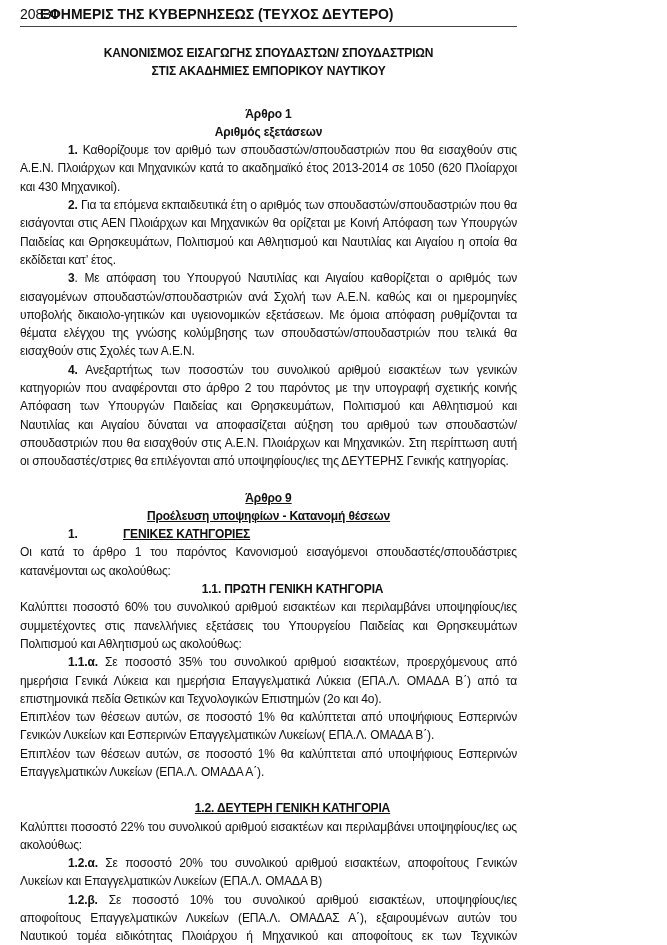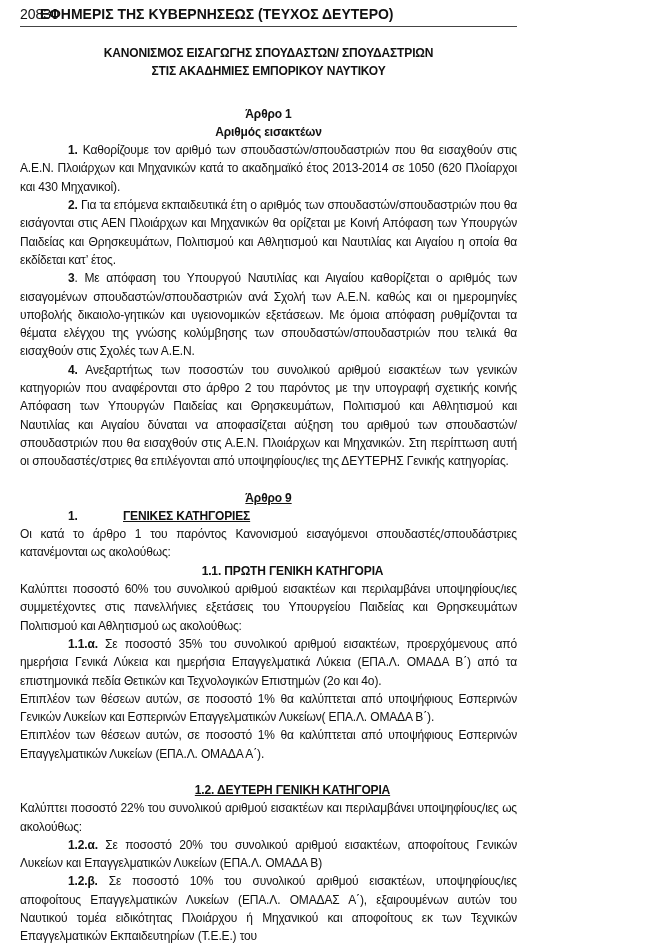--- a/index.html
+++ b/index.html
@@ -30,29 +30,30 @@
     <span class="pg">20830</span>
     <span class="title">ΕΦΗΜΕΡΙΣ ΤΗΣ ΚΥΒΕΡΝΗΣΕΩΣ (ΤΕΥΧΟΣ ΔΕΥΤΕΡΟ)</span>
   </div>
 
   <div class="content">
     <div class="c">ΚΑΝΟΝΙΣΜΟΣ ΕΙΣΑΓΩΓΗΣ ΣΠΟΥΔΑΣΤΩΝ/ ΣΠΟΥΔΑΣΤΡΙΩΝ</div>
     <div class="c">ΣΤΙΣ ΑΚΑΔΗΜΙΕΣ ΕΜΠΟΡΙΚΟΥ ΝΑΥΤΙΚΟΥ</div>
     <div class="gap2"></div>
 
     <div class="c">Άρθρο 1</div>
-    <div class="c">Αριθμός εισακτέων</div>
+    <div class="c">Αριθμός εξετάσεων</div>
 
     <p class="ind"><b>1.</b><span> Καθορίζουμε τον αριθμό των σπουδαστών/σπουδαστριών που θα εισαχθούν στις Α.Ε.Ν. Πλοιάρχων και Μηχανικών κατά το ακαδημαϊκό έτος 2013-2014 σε 1050 (620 Πλοίαρχοι και 430 Μηχανικοί).</span></p>
     <p class="ind"><b>2.</b><span> Για τα επόμενα εκπαιδευτικά έτη ο αριθμός των σπουδαστών/σπουδαστριών που θα εισάγονται στις ΑΕΝ Πλοιάρχων και Μηχανικών θα ορίζεται με Κοινή Απόφαση των Υπουργών Παιδείας και Θρησκευμάτων, Πολιτισμού και Αθλητισμού και Ναυτιλίας και Αιγαίου η οποία θα εκδίδεται κατ’ έτος.</span></p>
     <p class="ind"><b>3</b><span>. Με απόφαση του Υπουργού Ναυτιλίας και Αιγαίου καθορίζεται ο αριθμός των εισαγομένων σπουδαστών/σπουδαστριών ανά Σχολή των Α.Ε.Ν. καθώς και οι ημερομηνίες υποβολής δικαιολο-γητικών και υγειονομικών εξετάσεων. Με όμοια απόφαση ρυθμίζονται τα θέματα ελέγχου της γνώσης κολύμβησης των σπουδαστών/σπουδαστριών που τελικά θα εισαχθούν στις Σχολές των Α.Ε.Ν.</span></p>
     <p class="ind"><b>4.</b><span> Ανεξαρτήτως των ποσοστών του συνολικού αριθμού εισακτέων των γενικών κατηγοριών που αναφέρονται στο άρθρο 2 του παρόντος με την υπογραφή σχετικής κοινής Απόφαση των Υπουργών Παιδείας και Θρησκευμάτων, Πολιτισμού και Αθλητισμού και Ναυτιλίας και Αιγαίου δύναται να αποφασίζεται αύξηση του αριθμού των σπουδαστών/ σπουδαστριών που θα εισαχθούν στις Α.Ε.Ν. Πλοιάρχων και Μηχανικών. Στη περίπτωση αυτή  οι σπουδαστές/στριες θα επιλέγονται από υποψηφίους/ιες της ΔΕΥΤΕΡΗΣ Γενικής κατηγορίας.</span></p>
 
     <div class="gap"></div>
     <div class="c u">Άρθρο 9</div>
+    <div class="c u">Προέλευση υποψηφίων - Κατανομή θέσεων</div>
     <div class="gen"><span class="num">1.</span><span class="u">ΓΕΝΙΚΕΣ ΚΑΤΗΓΟΡΙΕΣ</span></div>
     <p>Οι κατά το άρθρο 1 του παρόντος Κανονισμού εισαγόμενοι σπουδαστές/σπουδάστριες κατανέμονται ως ακολούθως:</p>
 
     <div class="sub">1.1. ΠΡΩΤΗ ΓΕΝΙΚΗ ΚΑΤΗΓΟΡΙΑ</div>
     <p>Καλύπτει ποσοστό 60% του συνολικού αριθμού εισακτέων και περιλαμβάνει υποψηφίους/ιες συμμετέχοντες στις πανελλήνιες εξετάσεις του Υπουργείου Παιδείας και Θρησκευμάτων Πολιτισμού και Αθλητισμού ως ακολούθως:</p>
     <p class="ind"><b>1.1.α.</b><span> Σε ποσοστό 35% του συνολικού αριθμού εισακτέων, προερχόμενους από ημερήσια Γενικά Λύκεια  και ημερήσια Επαγγελματικά Λύκεια (ΕΠΑ.Λ. ΟΜΑΔΑ Β΄) από τα επιστημονικά πεδία Θετικών και Τεχνολογικών Επιστημών (2ο και 4ο).</span></p>
     <p>Επιπλέον των θέσεων αυτών, σε ποσοστό 1% θα καλύπτεται από υποψήφιους  Εσπερινών Γενικών Λυκείων και Εσπερινών Επαγγελματικών  Λυκείων( ΕΠΑ.Λ. ΟΜΑΔΑ Β΄).</p>
     <p>Επιπλέον των θέσεων αυτών, σε ποσοστό 1% θα καλύπτεται από υποψήφιους Εσπερινών Επαγγελματικών Λυκείων (ΕΠΑ.Λ. ΟΜΑΔΑ Α΄).</p>
 
     <div class="gap"></div>

